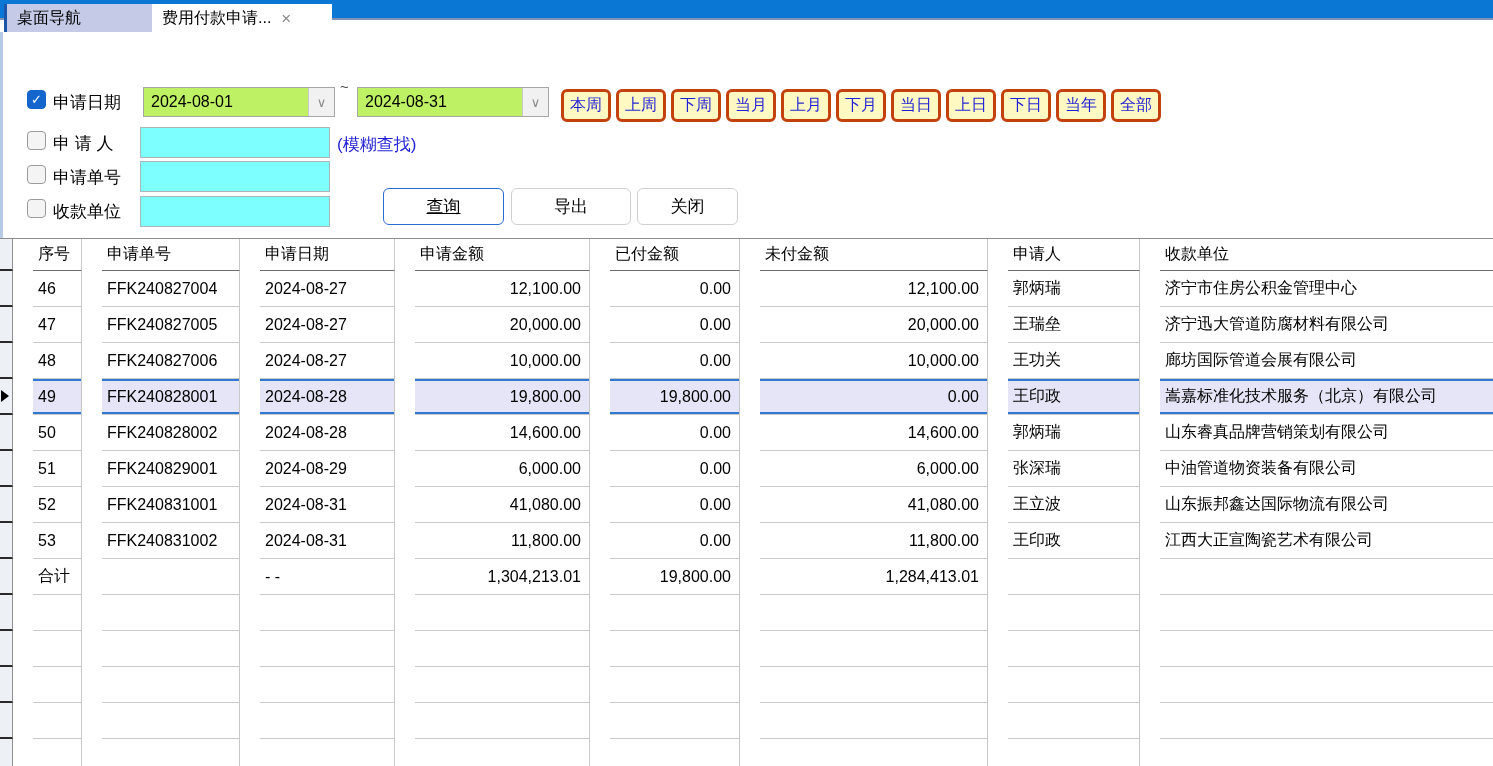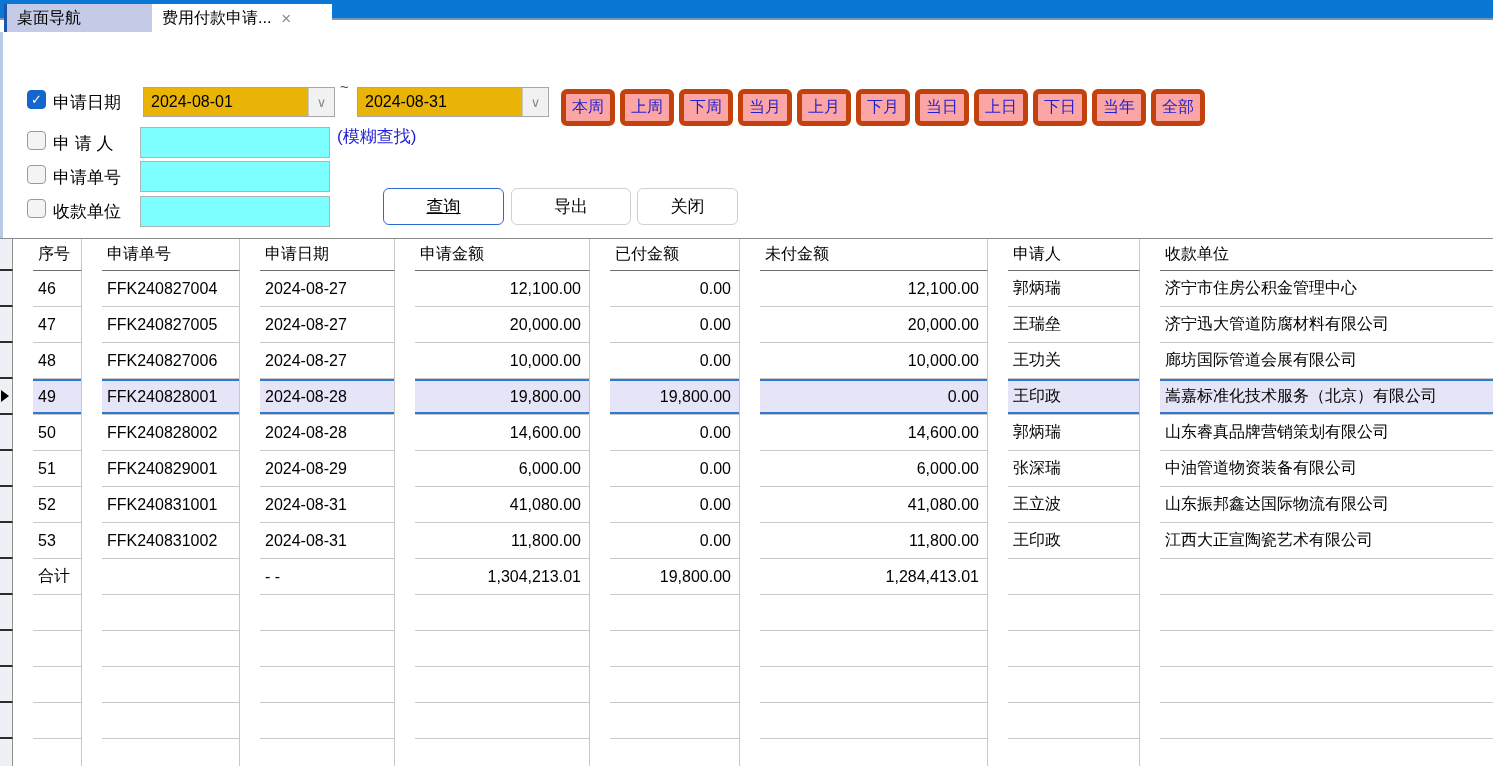--- a/index.html
+++ b/index.html
@@ -15,29 +15,29 @@
   .tab.inactive { left:4px; width:148px; background:#c5cae6; border-left:3px solid #1a55a8; }
   .tab.active { left:152px; width:180px; background:#ffffff; }
   .tab .close { margin-left:10px; color:#8a8a8a; font-size:17px; line-height:1; }
 
   
   .left-strip { position:absolute; left:0; top:32px; width:3px; height:206px; background:#b7cbe6; }
   .flt-label { position:absolute; font-size:17px; color:#000; white-space:pre; }
   .cb { position:absolute; width:19px; height:19px; border:1px solid #9a9a9a; border-radius:4px;
     background:#f4f4f4; display:flex; align-items:center; justify-content:center; }
   .cb.checked { background:#1465cc; border-color:#1465cc; color:#fff; font-size:13px; font-weight:bold; }
-  .combo { position:absolute; width:192px; height:30px; border:1px solid #a7a7a7; background:#eab308;
+  .combo { position:absolute; width:192px; height:30px; border:1px solid #a7a7a7; background:#bef264;
     display:flex; align-items:center; font-size:16px; }
   .combo .val { flex:1; padding-left:7px; }
   .combo .arrow { width:26px; height:100%; background:#f1f1f1; border-left:1px solid #c9c9c9;
     display:flex; align-items:center; justify-content:center; color:#8a8a8a; font-size:13px; }
   .tilde { position:absolute; font-size:15px; color:#444; }
   .quickbar { position:absolute; left:561px; top:89px; display:flex; gap:5px; }
-  .qbtn { padding:3px 6px; font-size:16px; color:#1f1fd4; background:#fca5a5;
-    border:5px solid #c2410c; border-radius:6px; white-space:nowrap; }
+  .qbtn { padding:3px 6px; font-size:16px; color:#1f1fd4; background:#fef9c3;
+    border:3px solid #c2410c; border-radius:6px; white-space:nowrap; }
   .cyan-input { position:absolute; width:190px; height:31px; background:#7dfeff;
     border:1px solid #aab6b6; font-size:16px; padding:0 6px; outline:none; }
   .fuzzy { position:absolute; font-size:17px; color:#1f1fd4; }
   .abtn { position:absolute; height:37px; background:#fff; border:1px solid #d0d0d0;
     border-radius:6px; font-size:17px; color:#000; text-align:center; line-height:35px; }
   .abtn.focused { border:1px solid #2b6cd4; text-decoration:underline; }
 
   
   .grid { position:absolute; left:0; top:238px; width:1493px; height:528px;
     border-top:1px solid #8c8c8c; overflow:hidden; background:#fff; }
@@ -107,21 +107,21 @@
       <div class="qbtn">当日</div>
       <div class="qbtn">上日</div>
       <div class="qbtn">下日</div>
       <div class="qbtn">当年</div>
       <div class="qbtn">全部</div>
     </div>
 
   <div class="cb" style="left:27px; top:131px;"></div>
   <div class="flt-label" style="left:53px; top:132px;">申 请 人</div>
   <input class="cyan-input" style="left: 140px; top: 127px;" value="">
-  <div class="fuzzy" style="left:337px; top:125px;">(模糊查找)</div>
+  <div class="fuzzy" style="left:337px; top:133px;">(模糊查找)</div>
 
   <div class="cb" style="left:27px; top:165px;"></div>
   <div class="flt-label" style="left:53px; top:166px;">申请单号</div>
   <input class="cyan-input" style="left: 140px; top: 161px;" value="">
 
   <div class="cb" style="left:27px; top:199px;"></div>
   <div class="flt-label" style="left:53px; top:200px;">收款单位</div>
   <input class="cyan-input" style="left: 140px; top: 196px;" value="">
 
   <div class="abtn focused" style="left:383px; top:188px; width:121px;">查询</div>

